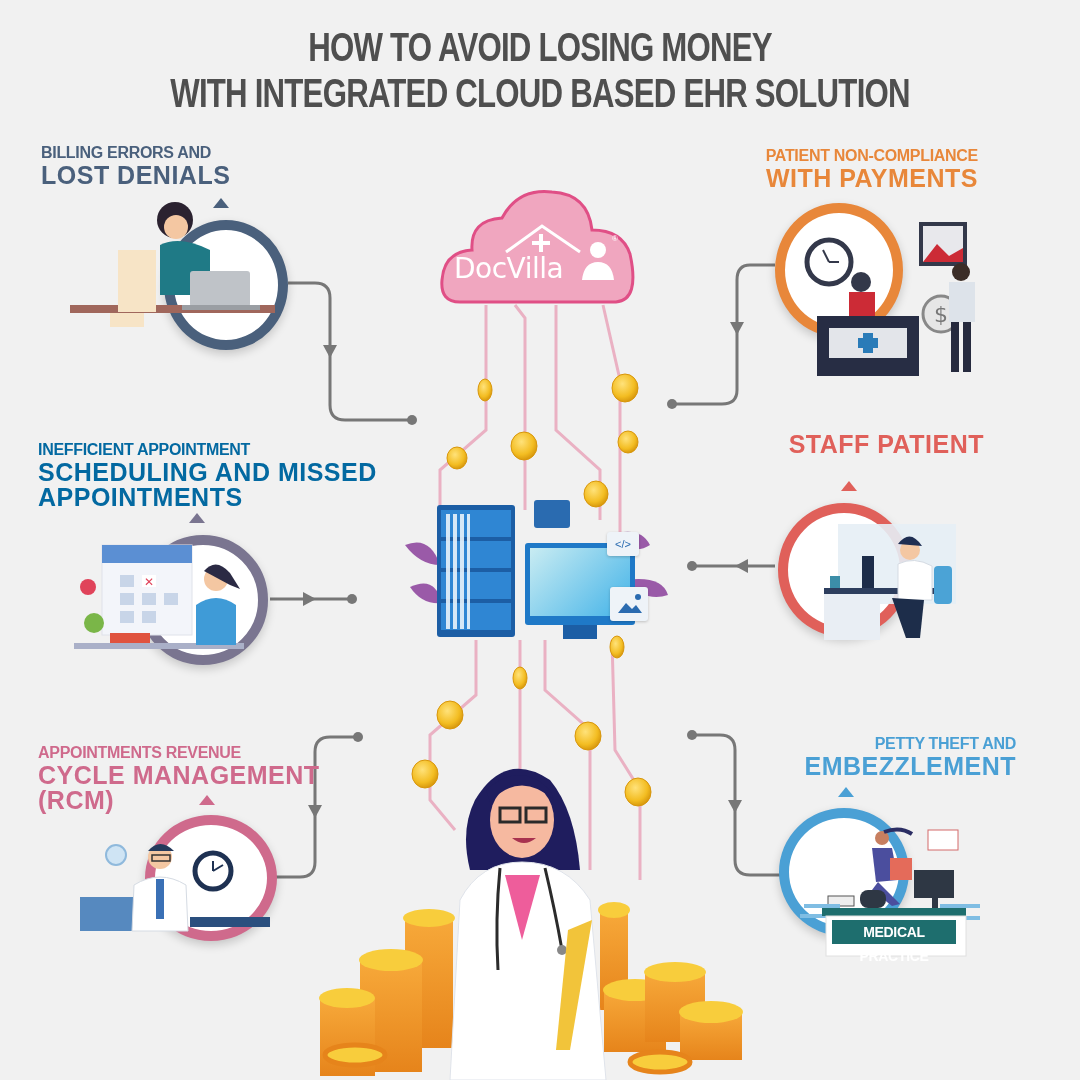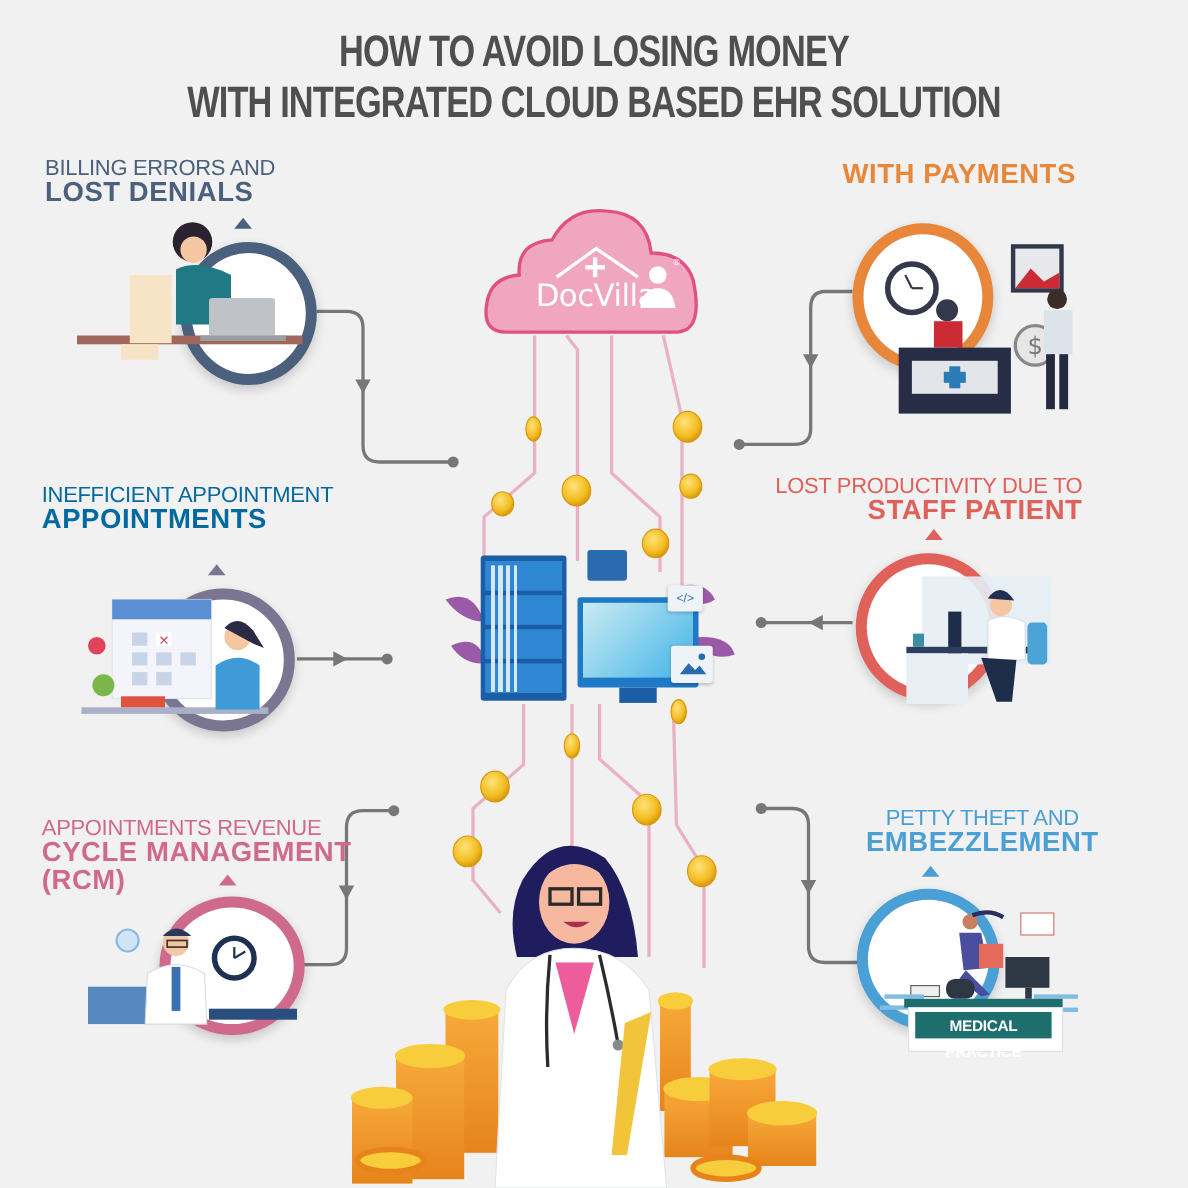--- a/index.html
+++ b/index.html
@@ -1,19 +1,19 @@
 <!DOCTYPE html>
 <html><head>
 <meta charset="utf-8">
 <style>
   html,body{margin:0;padding:0;}
   body{width:1080px;height:1080px;background:#f1f1f1;position:relative;overflow:hidden;font-family:"Liberation Sans",sans-serif;}
   .abs{position:absolute;}
   .title{left:0;width:1080px;top:24px;text-align:center;color:#4f4f4f;font-family:"Liberation Sans",sans-serif;font-weight:bold;font-size:40px;line-height:46px;letter-spacing:-1px;transform:scaleX(0.78);transform-origin:center top;}
-  .lbl-thin{font-size:20px;line-height:20px;font-weight:normal;letter-spacing:-0.3px;}
+  .lbl-thin{font-size:16px;line-height:20px;font-weight:bold;letter-spacing:-0.3px;}
   .lbl-bold{font-size:25px;line-height:25px;font-weight:bold;letter-spacing:0.5px;}
   .ring{border-radius:50%;box-sizing:border-box;background:#fff;box-shadow:0 4px 10px rgba(0,0,0,0.18);}
   .tri{width:0;height:0;border-left:8px solid transparent;border-right:8px solid transparent;border-bottom:10px solid;}
   svg{overflow:visible;}
 </style>
 </head>
 <body>
 
 <div class="abs title">
   <div>HOW TO AVOID LOSING MONEY</div>
@@ -66,21 +66,21 @@
 
 <div class="abs" style="left:440px;top:182px;width:200px;height:122px;">
   <svg width="200" height="122">
     <path d="M20,120 Q0,120 2,98 Q4,70 32,68 Q30,38 62,36 Q78,6 112,10 Q148,12 152,48 Q182,48 190,72 Q200,118 176,120 Z" fill="#f0a6bf" stroke="#e04f86" stroke-width="3"></path>
     <polyline points="66,70 102,44 140,70" stroke="#fff" stroke-width="3" fill="none"></polyline>
     <rect x="99" y="52" width="4" height="18" fill="#fff"></rect>
     <rect x="92" y="59" width="18" height="4" fill="#fff"></rect>
     <circle cx="158" cy="68" r="8" fill="#fff"></circle>
     <path d="M142,98 Q144,80 158,80 Q172,80 174,98 Z" fill="#fff"></path>
   </svg>
-  <div class="abs" style="left:14px;top:70px;color:#fff;font-size:28px;font-family:'DejaVu Sans',sans-serif;letter-spacing:-0.5px;margin-left:33px;">DocVilla</div>
+  <div class="abs" style="left:14px;top:70px;color:#fff;font-size:28px;font-family:'DejaVu Sans',sans-serif;letter-spacing:-0.5px;">DocVilla</div>
   <div class="abs" style="left:172px;top:52px;color:#fff;font-size:8px;">®</div>
 </div>
 
 <svg class="abs" style="left:0;top:0;" width="1080" height="1080">
   <defs>
     <radialGradient id="cg" cx="40%" cy="35%" r="65%">
       <stop offset="0%" stop-color="#ffe27a"></stop>
       <stop offset="70%" stop-color="#f3bd22"></stop>
       <stop offset="100%" stop-color="#d99a0e"></stop>
     </radialGradient>
@@ -146,20 +146,21 @@
     <circle cx="106" cy="32" r="12" fill="#f4c7a2"></circle>
     <path d="M90,50 Q110,40 140,55 L140,100 L90,100 Z" fill="#1f7a86"></path>
     <rect x="48" y="55" width="38" height="62" fill="#f7e4c6"></rect>
     <rect x="120" y="76" width="60" height="36" fill="#bfc3c8" rx="3"></rect>
     <rect x="112" y="110" width="78" height="5" fill="#9a9ea3"></rect>
     <rect x="40" y="118" width="34" height="14" fill="#f7e4c6"></rect>
   </svg>
 </div>
 
 <div class="abs" style="left:720px;top:146px;color:#e8873a;text-align:right;width:258px;">
+  <div class="lbl-thin">PATIENT NON-COMPLIANCE</div>
   <div class="lbl-bold">WITH PAYMENTS</div>
 </div>
 <div class="abs ring" style="left:775px;top:203px;width:128px;height:134px;border:10px solid #e8873a;"></div>
 <div class="abs" style="left:795px;top:220px;width:190px;height:160px;">
   <svg width="190" height="160">
     <circle cx="34" cy="42" r="22" fill="#fff" stroke="#33384a" stroke-width="5"></circle>
     <line x1="34" y1="42" x2="28" y2="30" stroke="#33384a" stroke-width="2"></line>
     <line x1="34" y1="42" x2="44" y2="42" stroke="#33384a" stroke-width="2"></line>
     <rect x="124" y="2" width="48" height="44" fill="#33384a"></rect>
     <rect x="128" y="6" width="40" height="36" fill="#e8e8ec"></rect>
@@ -174,20 +175,21 @@
     <text x="139" y="102" font-size="22" fill="#777" font-family="DejaVu Sans">$</text>
     <circle cx="166" cy="52" r="9" fill="#3b2d27"></circle>
     <rect x="154" y="62" width="26" height="40" fill="#dde3ea"></rect>
     <rect x="156" y="102" width="8" height="50" fill="#262a3e"></rect>
     <rect x="168" y="102" width="8" height="50" fill="#262a3e"></rect>
   </svg>
 </div>
 
 <div class="abs" style="left:38px;top:440px;color:#0369a1;">
   <div class="lbl-thin">INEFFICIENT APPOINTMENT</div>
+  <div class="lbl-bold">SCHEDULING AND MISSED</div>
   <div class="lbl-bold">APPOINTMENTS</div>
 </div>
 <div class="abs tri" style="left:189px;top:513px;border-bottom-color:#7a7590;"></div>
 <div class="abs ring" style="left:138px;top:535px;width:130px;height:130px;border:10px solid #7a7590;"></div>
 <div class="abs" style="left:70px;top:535px;width:190px;height:120px;">
   <svg width="190" height="120">
     <rect x="32" y="10" width="90" height="90" fill="#f3f5fa" stroke="#dfe2ea"></rect>
     <rect x="32" y="10" width="90" height="18" fill="#5b8fd3"></rect>
     <rect x="50" y="40" width="14" height="12" fill="#c8d5e8"></rect>
     <rect x="72" y="40" width="14" height="12" fill="#fff"></rect>
@@ -201,21 +203,20 @@
     <circle cx="24" cy="88" r="10" fill="#7ab648"></circle>
     <rect x="4" y="108" width="170" height="6" fill="#aab0c8"></rect>
     <rect x="40" y="98" width="40" height="10" fill="#e0533f"></rect>
     <circle cx="146" cy="44" r="12" fill="#f4c7a2"></circle>
     <path d="M134,36 Q146,22 160,38 L170,54 L160,50 Z" fill="#2b2a44"></path>
     <path d="M126,70 Q146,56 166,70 L166,110 L126,110 Z" fill="#3f9bd7"></path>
   </svg>
 </div>
 
 <div class="abs" style="left:690px;top:432px;color:#e0605a;text-align:right;width:294px;">
-  <div class="lbl-thin">LOST PRODUCTIVITY  DUE TO</div>
   <div class="lbl-bold">STAFF PATIENT</div>
 </div>
 <div class="abs tri" style="left:841px;top:481px;border-bottom-color:#e0605a;"></div>
 <div class="abs ring" style="left:778px;top:503px;width:132px;height:134px;border:10px solid #e0605a;"></div>
 <div class="abs" style="left:822px;top:520px;width:150px;height:125px;">
   <svg width="150" height="125">
     <rect x="16" y="4" width="118" height="80" fill="#e6eef5" opacity="0.9"></rect>
     <rect x="40" y="36" width="12" height="42" fill="#1d2d4a"></rect>
     <rect x="2" y="68" width="112" height="6" fill="#2d3e5e"></rect>
     <rect x="2" y="74" width="56" height="46" fill="#e9eef4"></rect>
@@ -244,21 +245,21 @@
     <line x1="135" y1="36" x2="135" y2="26" stroke="#1e3152" stroke-width="2"></line>
     <circle cx="82" cy="22" r="12" fill="#f4c7a2"></circle>
     <path d="M70,16 Q82,2 96,16" fill="#253a5c"></path>
     <rect x="74" y="20" width="18" height="6" fill="none" stroke="#333" stroke-width="1.5"></rect>
     <path d="M56,50 Q82,34 108,50 L110,96 L54,96 Z" fill="#fff" stroke="#d5dbe3"></path>
     <rect x="78" y="44" width="8" height="40" fill="#3a70b5"></rect>
     <rect x="112" y="82" width="80" height="10" fill="#2a4f7e"></rect>
   </svg>
 </div>
 
-<div class="abs" style="left:770px;top:734px;color:#4aa0d5;text-align:center;width:246px;">
+<div class="abs" style="left:770px;top:734px;color:#4aa0d5;text-align:right;width:246px;">
   <div class="lbl-thin">PETTY THEFT AND</div>
   <div class="lbl-bold">EMBEZZLEMENT</div>
 </div>
 <div class="abs tri" style="left:838px;top:787px;border-bottom-color:#4aa0d5;"></div>
 <div class="abs ring" style="left:779px;top:808px;width:130px;height:128px;border:10px solid #4aa0d5;"></div>
 <div class="abs" style="left:800px;top:820px;width:180px;height:140px;">
   <svg width="180" height="140">
     <rect x="128" y="10" width="30" height="20" fill="#fff" stroke="#d46b6b"></rect>
     <circle cx="82" cy="18" r="7" fill="#c77f60"></circle>
     <path d="M84,12 Q100,6 112,14" stroke="#2b2d63" stroke-width="4" fill="none"></path>

